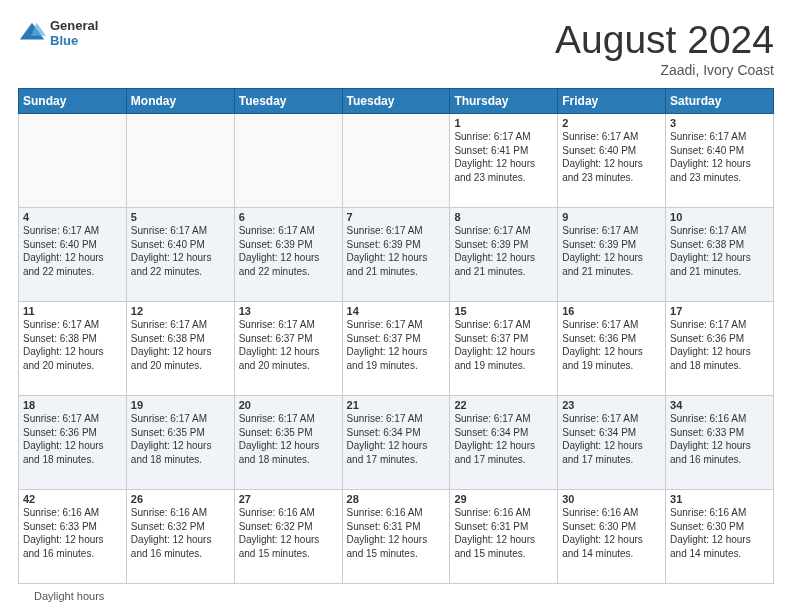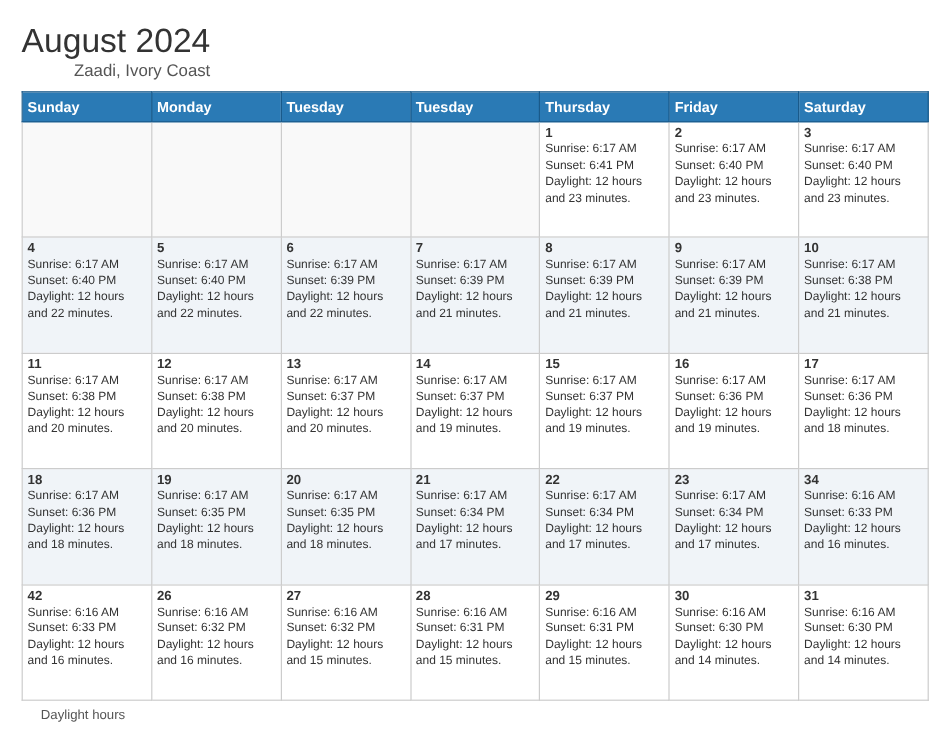--- a/index.html
+++ b/index.html
@@ -29,21 +29,21 @@
       gap: 4px;
     }
     .logo-icon {
       width: 28px;
       height: 28px;
     }
     .title-block {
       text-align: right;
     }
     .month-year {
-      font-size: 28px;
+      font-size: 39px;
       color: #333;
       font-weight: normal;
     }
     .location {
       font-size: 14px;
       color: #555;
     }
     .calendar {
       width: 100%;
       border-collapse: collapse;
@@ -93,20 +93,30 @@
       color: #555;
       text-align: left;
       padding-left: 16px;
     }
   </style>
 </head>
 <body>
 
 <div class="page">
   <div class="header">
+    <div class="logo">
+      <svg class="logo-icon" viewBox="0 0 30 30">
+        <polygon points="15,4 28,22 2,22" fill="#2a7ab5"></polygon>
+        <polygon points="20,4 30,18 14,18" fill="#5aafe0" opacity="0.7"></polygon>
+      </svg>
+      <div>
+        <div style="font-size:13px;font-weight:bold;color:#333;">General</div>
+        <div style="font-size:13px;font-weight:bold;color:#2a7ab5;">Blue</div>
+      </div>
+    </div>
     <div class="title-block">
       <div class="month-year">August 2024</div>
       <div class="location">Zaadi, Ivory Coast</div>
     </div>
   </div>
 
   <table class="calendar">
     <thead>
       <tr>
       <th>Sunday</th>

